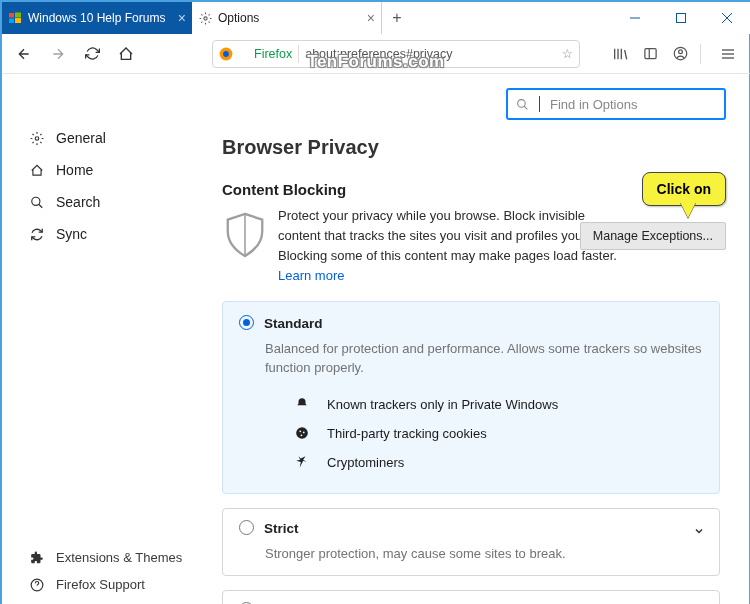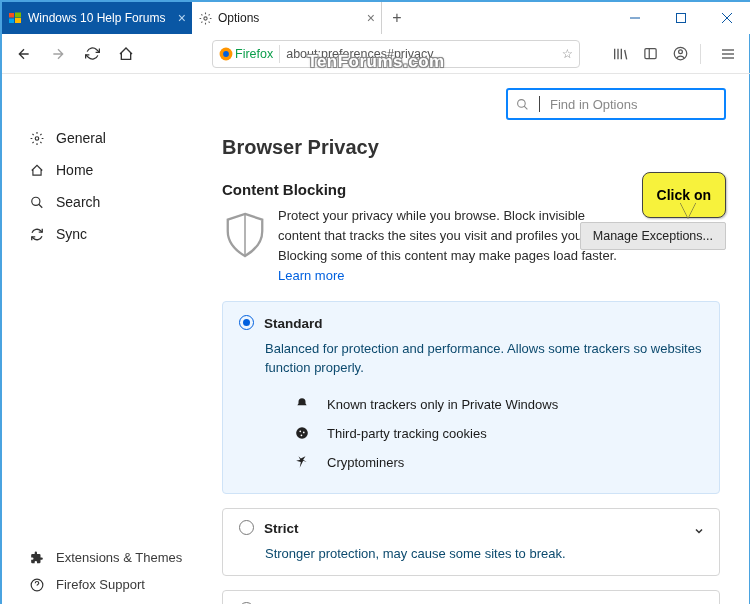--- a/index.html
+++ b/index.html
@@ -11,50 +11,50 @@
   .tab.bg{background:#0a57a4;color:#fff;border-right:none;}
   .tab .favicon{width:14px;height:14px;margin-right:6px;display:inline-flex;align-items:center;justify-content:center;}
   .tab .close{margin-left:auto;font-size:14px;color:#777;}
   .tab.bg .close{color:#b6d6f2;}
   .newtab{width:30px;display:flex;align-items:center;justify-content:center;color:#5a5a5a;font-size:16px;}
   .winctl{display:flex;margin-left:auto;}
   .winctl div{width:46px;height:32px;display:flex;align-items:center;justify-content:center;color:#0a57a4;}
   .navrow{height:40px;display:flex;align-items:center;padding:0 8px;gap:6px;border-bottom:1px solid #e5e5e5;}
   .nav-btn{width:28px;height:28px;display:flex;align-items:center;justify-content:center;color:#5a5a5a;border-radius:4px;}
   .urlbar{flex:1;height:28px;border:1px solid #d5d5d5;border-radius:4px;display:flex;align-items:center;padding:0 6px;font-size:12.5px;color:#555;}
-  .urlbar .identity{color:#0b9e4a;font-weight:500;margin-right:6px;display:flex;align-items:center;gap:2px;}
+  .urlbar .identity{color:#0b9e4a;font-weight:500;margin-right:6px;display:flex;align-items:center;gap:21px;}
   .urlbar .divider{width:1px;height:18px;background:#ddd;margin-right:6px;}
   .urlbar .star{margin-left:auto;color:#888;}
   .tool-right{display:flex;gap:2px;align-items:center;padding-left:20px;}
   .tool-right .tb{width:28px;height:28px;color:#555;display:flex;align-items:center;justify-content:center;}
   .app{display:flex;height:calc(604px - 72px);position:relative;}
   .sidebar{width:192px;padding:48px 0 8px 0;display:flex;flex-direction:column;font-size:14px;}
   .side-item{display:flex;align-items:center;gap:12px;padding:8px 8px 8px 28px;color:#222;cursor:pointer;}
   .side-item.active{color:#0060df;}
   .side-sp{flex:1;}
   .side-footer .side-item{padding:6px 8px 6px 28px;font-size:13px;color:#3a3a3a;}
   .content{flex:1;padding:0 24px 10px 4px;position:relative;overflow:hidden;}
   .searchbox{position:absolute;right:24px;top:14px;width:220px;height:32px;border:2px solid #0a84ff;border-radius:3px;display:flex;align-items:center;padding:0 8px;font-size:13px;color:#888;gap:10px;}
   .searchbox .caret{width:1px;height:16px;background:#444;display:inline-block;}
   .h1{font-size:20px;font-weight:600;color:#333;margin-top:62px;margin-left:24px;}
   .h2{font-size:15px;font-weight:700;color:#222;margin:22px 0 8px 24px;}
   .intro-row{display:flex;align-items:flex-start;margin-left:24px;position:relative;}
   .shield{width:46px;height:50px;color:#9e9e9e;margin-right:10px;flex-shrink:0;margin-top:4px;}
   .intro-text{font-size:13px;color:#2b2b2b;line-height:1.55;max-width:350px;}
   .intro-text a{color:#0060df;text-decoration:none;}
   .btn-manage{position:absolute;right:0;top:16px;height:28px;padding:0 12px;font-size:12.5px;background:#e8e8e8;border:1px solid #c9c9c9;border-radius:2px;color:#222;display:flex;align-items:center;}
-  .callout{position:absolute;right:0px;top:-34px;background:#f7f23c;border:1px solid #444;border-radius:8px;padding:14px 14px;font-size:14px;font-weight:700;color:#000;box-shadow:1px 1px 2px rgba(0,0,0,.25);}
+  .callout{position:absolute;right:0px;top:-34px;background:#f7f23c;border:1px solid #444;border-radius:8px;padding:8px 14px;font-size:14px;font-weight:700;color:#000;box-shadow:1px 1px 2px rgba(0,0,0,.25);}
   .callout-tail{position:absolute;right:30px;top:-4px;width:0;height:0;border-left:8px solid transparent;border-right:8px solid transparent;border-top:16px solid #f7f23c;filter:drop-shadow(0 1px 0 #444);}
   .option-card{margin:14px 6px 8px 24px;border:1px solid #cfe3f7;border-radius:4px;padding:14px 16px 16px 16px;background:#eef6fe;position:relative;}
   .option-card.light{background:#fff;border-color:#d6d6d6;padding:12px 16px;}
   .radio{width:15px;height:15px;border-radius:50%;border:1px solid #7a7a7a;display:inline-flex;align-items:center;justify-content:center;margin-right:10px;vertical-align:middle;position:relative;top:-1px;}
   .radio.sel{border-color:#0060df;}
   .radio.sel::after{content:"";width:7px;height:7px;background:#0060df;border-radius:50%;}
   .opt-title{font-size:13.5px;font-weight:700;color:#222;display:flex;align-items:center;}
-  .opt-desc{font-size:13px;color:#0c4a6e;margin:8px 0 12px 26px;line-height:1.5;}
+  .opt-desc{font-size:13px;color:#737373;margin:8px 0 12px 26px;line-height:1.5;}
   .opt-list{margin-left:56px;font-size:13px;color:#1a1a1a;}
   .opt-list li{list-style:none;display:flex;align-items:center;gap:18px;padding:7px 0;}
   .mini-ico{width:14px;height:14px;color:#2a2a2a;display:inline-flex;align-items:center;justify-content:center;}
   .chev{position:absolute;right:14px;top:14px;color:#333;}
   .watermark{position:absolute;left:50%;top:50px;transform:translateX(-50%);font-size:17px;font-weight:800;color:#fff;text-shadow:0 0 3px #888, -1px -1px 0 #888, 1px -1px 0 #888, -1px 1px 0 #888, 1px 1px 0 #888;letter-spacing:0.5px;pointer-events:none;z-index:50;}
   html,body{border:1px solid #4aa3e0;}
 </style>
 </head>
 <body>
 

